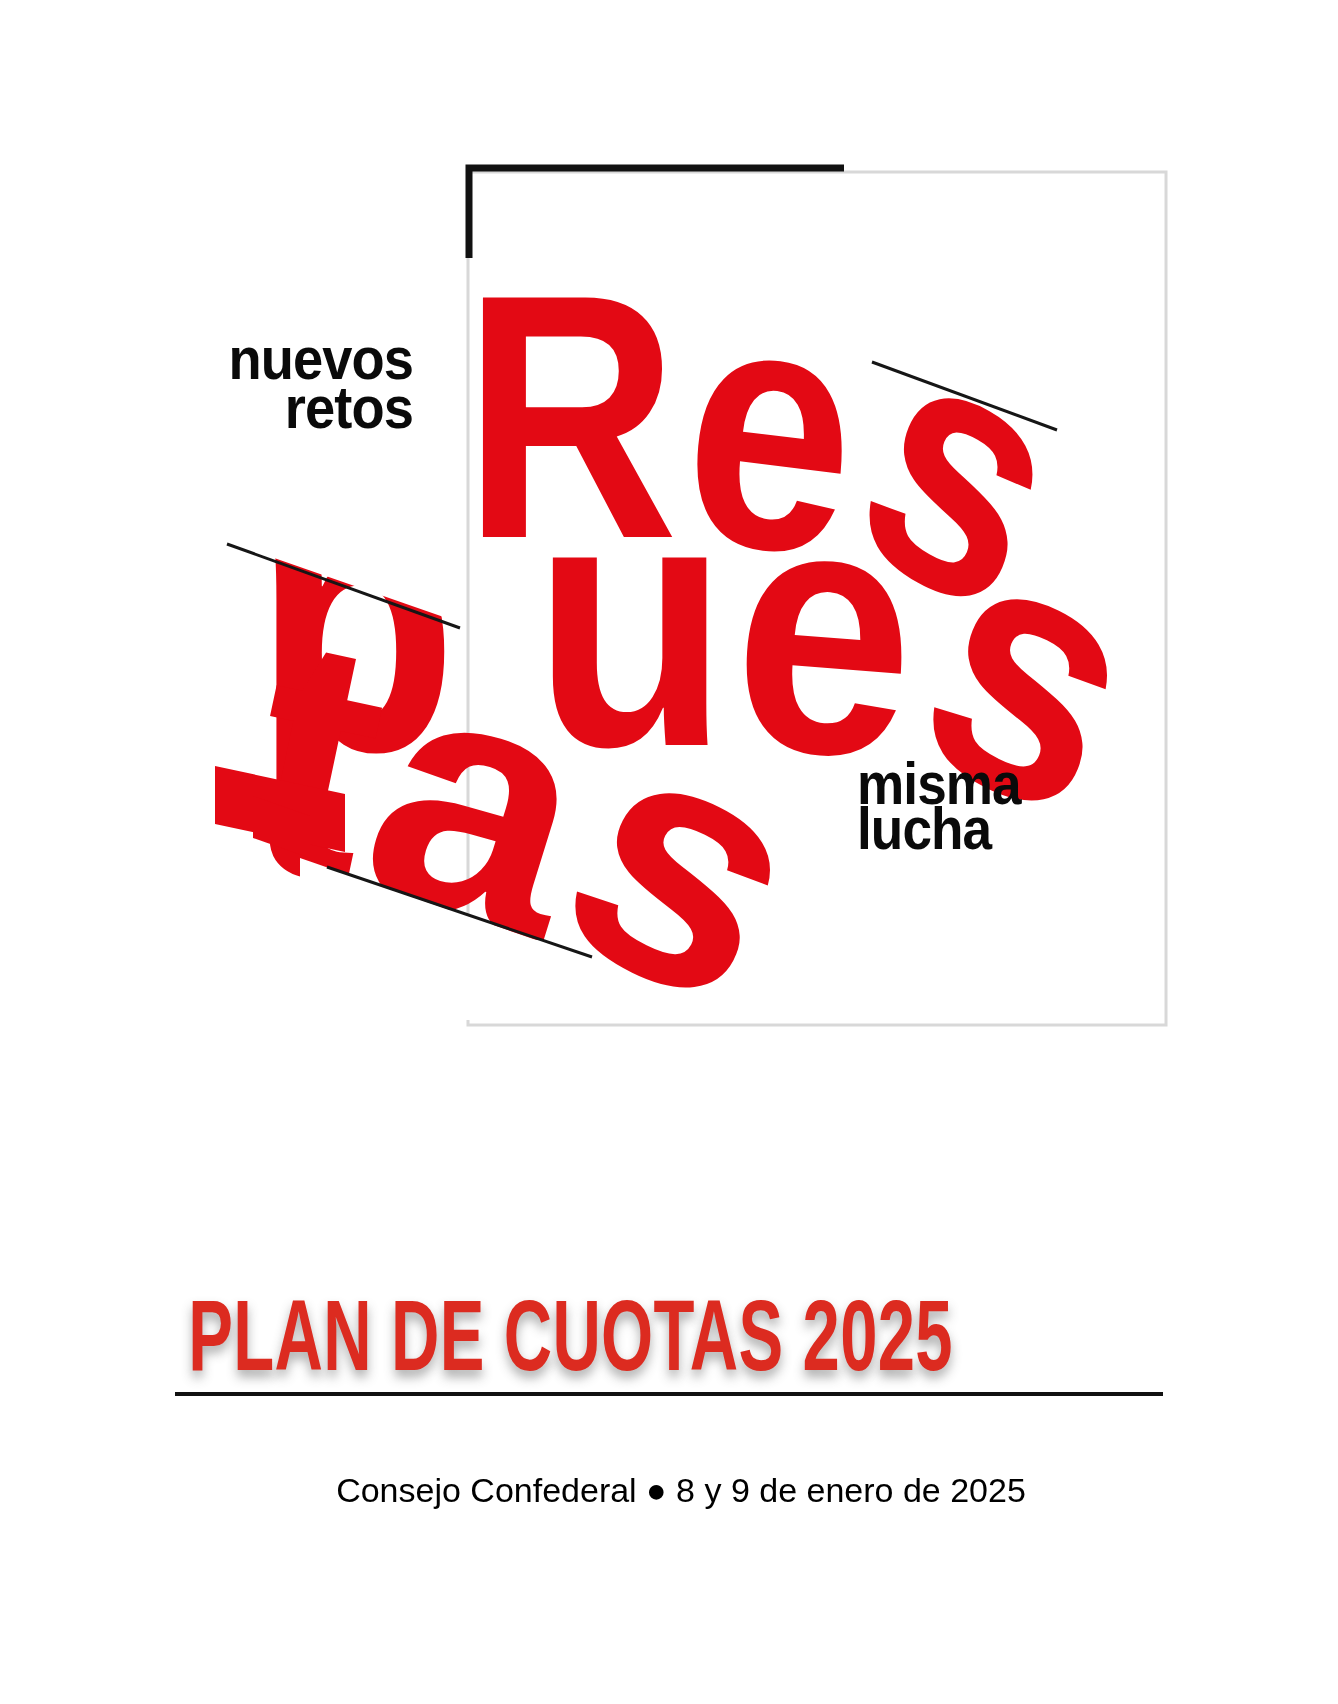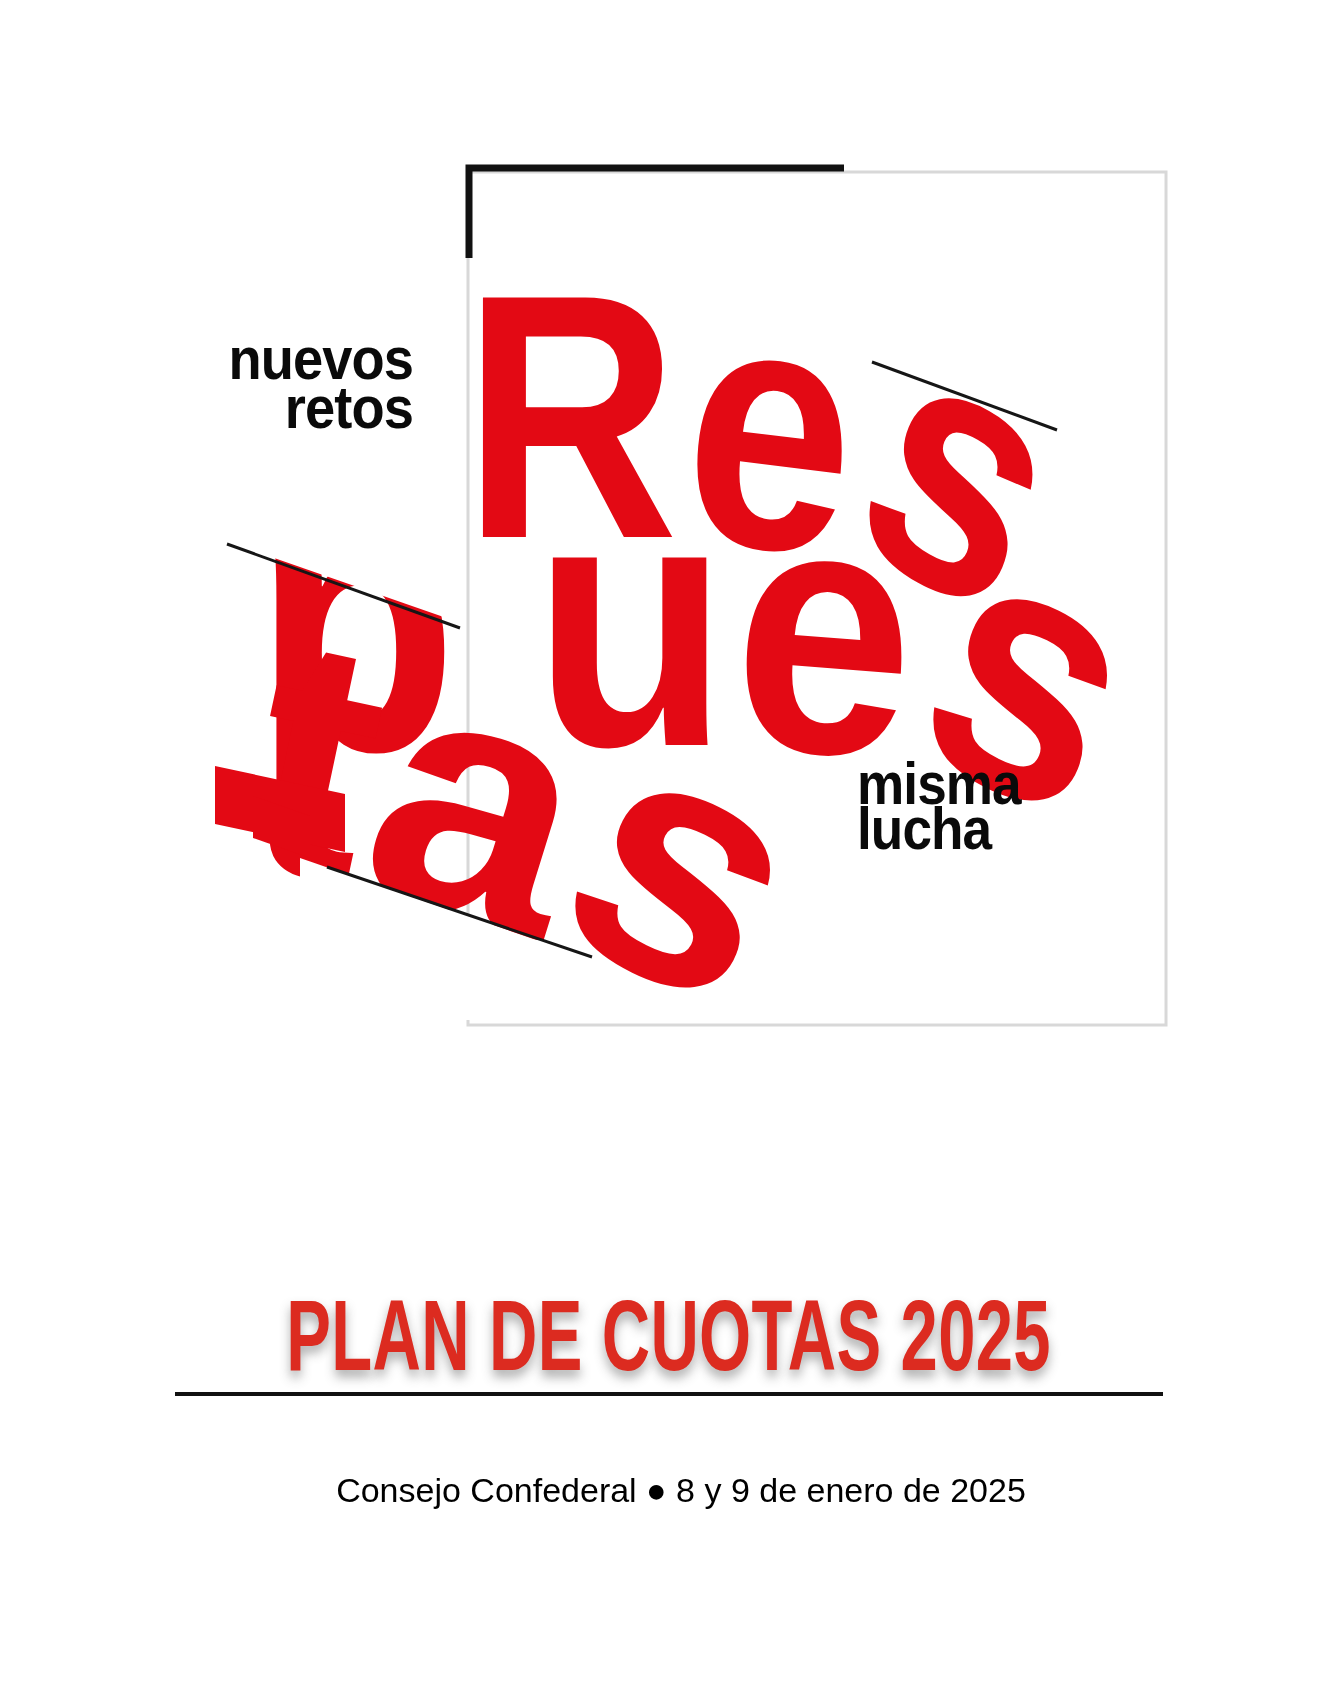--- a/index.html
+++ b/index.html
@@ -8,21 +8,21 @@
   .abs{position:absolute;}
 
   
   .tagline{font-weight:bold;color:#0a0a0a;font-size:59px;letter-spacing:-1px;}
   .tag-left{left:0;top:335px;width:413px;text-align:right;line-height:49px;
             transform:scaleX(.92);transform-origin:100% 50%;}
   .tag-right{left:857px;top:762px;width:320px;text-align:left;line-height:45px;
              transform:scaleX(.9);transform-origin:0 50%;}
 
   
-  .title-wrap{left:0;top:1285px;width:1338px;text-align:center;}
+  .title-wrap{left:0;top:1285px;width:1338px;text-align:left;}
   .title-text{display:inline-block;font-size:100px;font-weight:bold;line-height:1;
               letter-spacing:.5px;white-space:nowrap;color:#dc2b20;
               transform:scaleX(.67);transform-origin:50% 50%;
               text-shadow:0 7px 13px rgba(60,60,60,.42);}
 
   
   .rule{left:175px;top:1392px;width:988px;height:4px;background:#111;}
 
   
   .footer{left:12px;top:1471px;width:1338px;text-align:center;font-size:34px;

